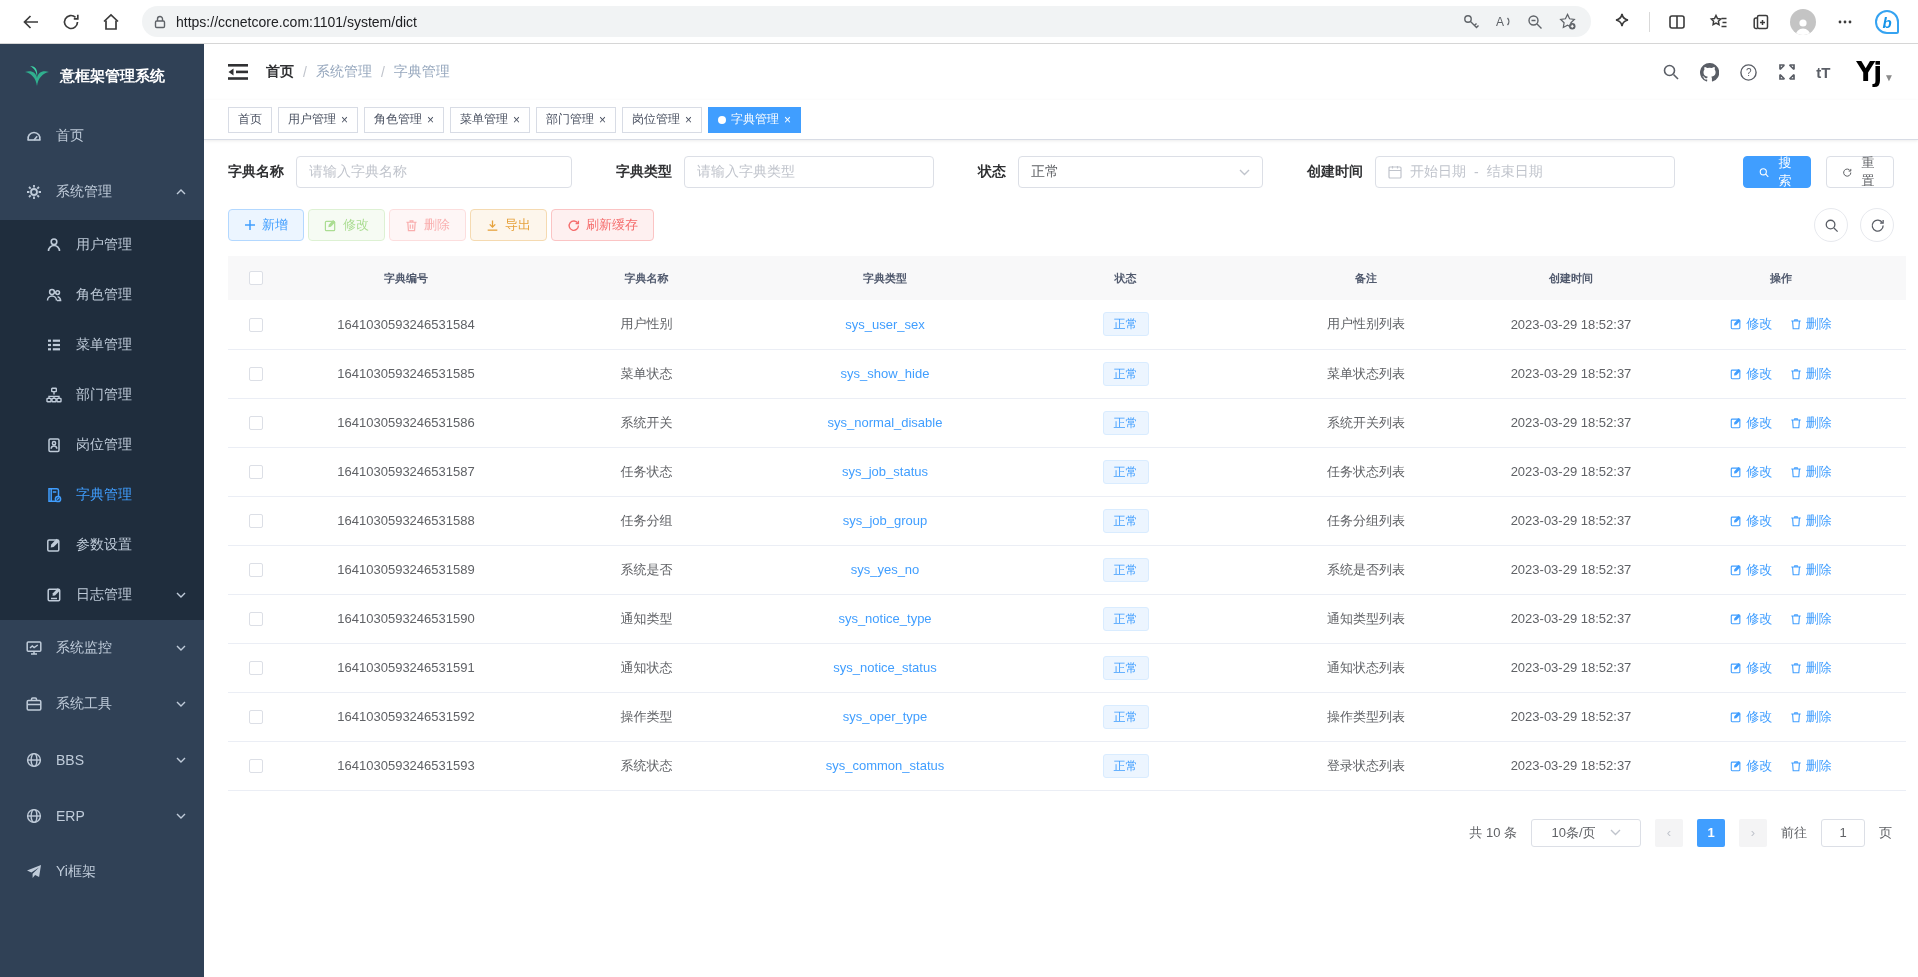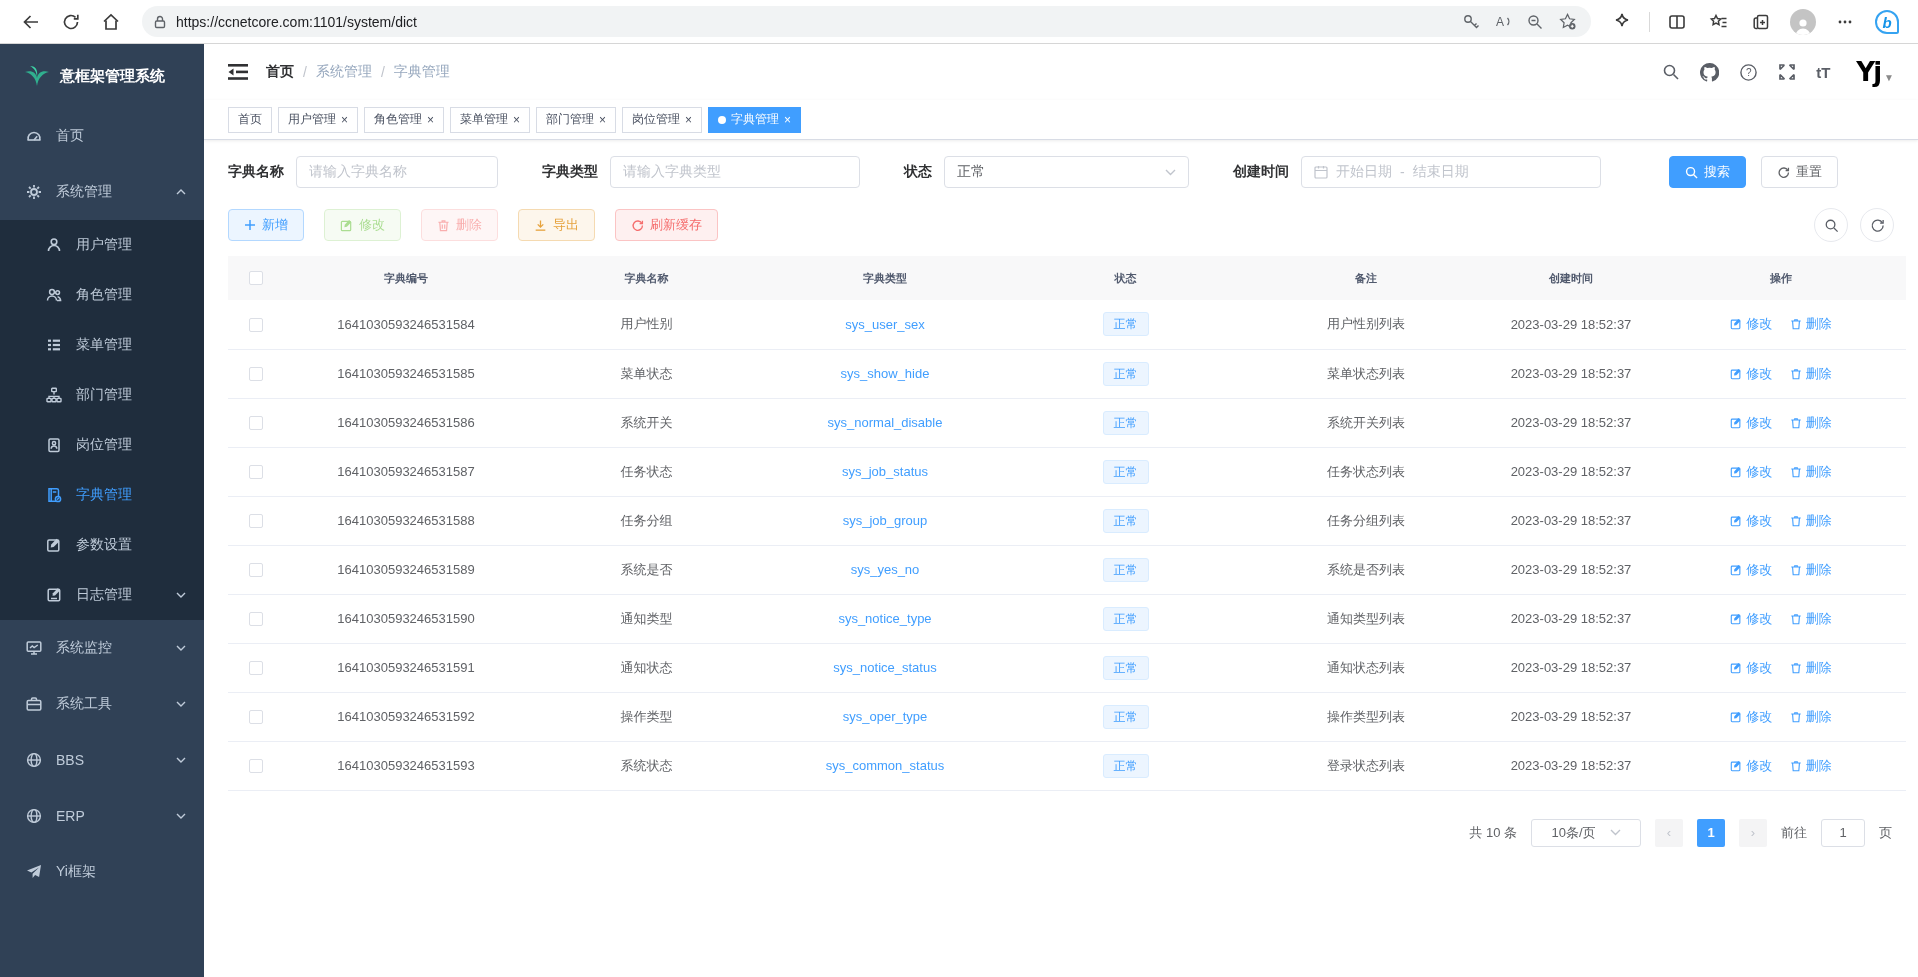--- a/index.html
+++ b/index.html
@@ -68,21 +68,21 @@
   .sel .chev { color:#c0c4cc; }
   .daterange { width:300px; gap:8px; color:#c0c4cc; }
   .daterange .dash { color:#c0c4cc; }
   .btn { height:32px; border-radius:4px; font-size:13px; display:inline-flex; align-items:center;
     justify-content:center; gap:6px; padding:0 15px; cursor:pointer; border:1px solid #dcdfe6; background:#fff; color:#606266; }
   .btn-primary { background:#409eff; border-color:#409eff; color:#fff; }
   .btn-search { margin-left:12px; }
   .btn-reset { margin-left:15px; }
 
   
-  .toolbar { display:flex; align-items:center; padding:0 24px; margin-top:20px; gap:20px; }
+  .toolbar { display:flex; align-items:center; padding:0 24px; margin-top:20px; gap:4px; }
   .btn-plain-blue   { background:#ecf5ff; border-color:#b3d8ff; color:#409eff; }
   .btn-plain-green  { background:#f0f9eb; border-color:#c2e7b0; color:#67c23a; opacity:.55; cursor:not-allowed; }
   .btn-plain-red    { background:#fef0f0; border-color:#fbc4c4; color:#f56c6c; }
   .btn-plain-red.dis{ opacity:.55; cursor:not-allowed; }
   .btn-plain-orange { background:#fdf6ec; border-color:#f5dab1; color:#e6a23c; }
   .tool-right { margin-left:auto; display:flex; gap:12px; }
   .circle-btn { width:34px; height:34px; border-radius:50%; border:1px solid #e7e9ee; background:#fff;
     display:flex; align-items:center; justify-content:center; color:#5a5e66; cursor:pointer; }
 
   
@@ -470,21 +470,21 @@
       <span class="tag-item active">
           <span class="tag-dot"></span>
           <span>字典管理</span>
           <span class="x">×</span>
         </span>
     </div>
 
     <div class="filter">
       <div class="f-group">
         <span class="f-label">字典名称</span>
-        <div class="f-input" style="width:202px">
+        <div class="f-input" style="width:276px">
           <span class="ph">请输入字典名称</span>
         </div>
       </div>
       <div class="f-group">
         <span class="f-label">字典类型</span>
         <div class="f-input" style="width:250px">
           <span class="ph">请输入字典类型</span>
         </div>
       </div>
       <div class="f-group">

